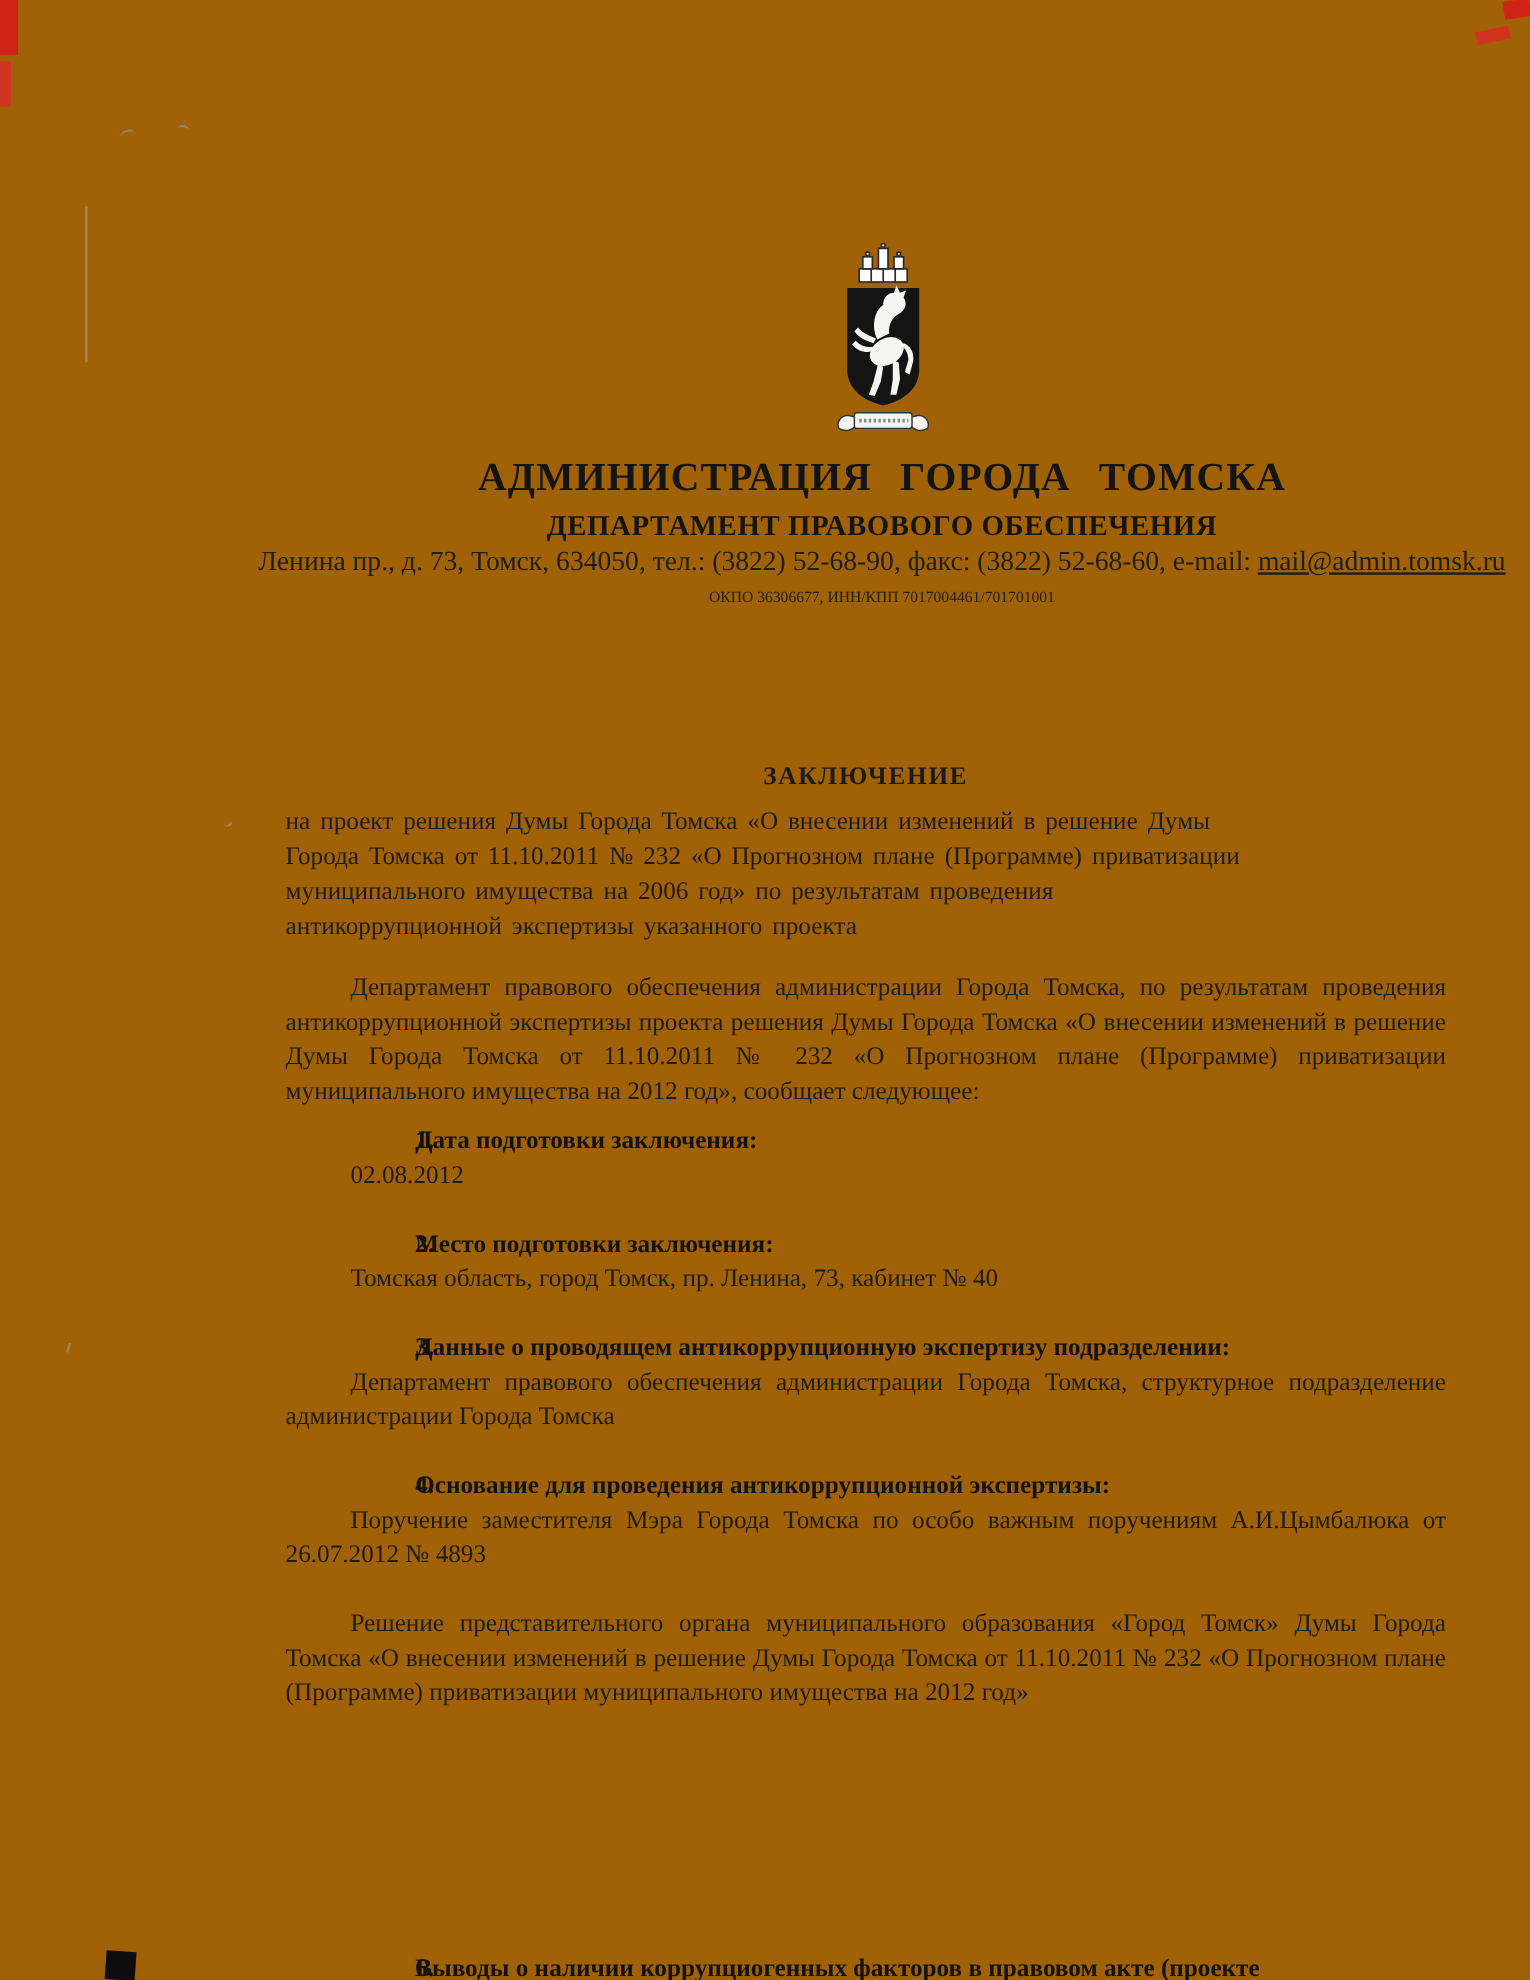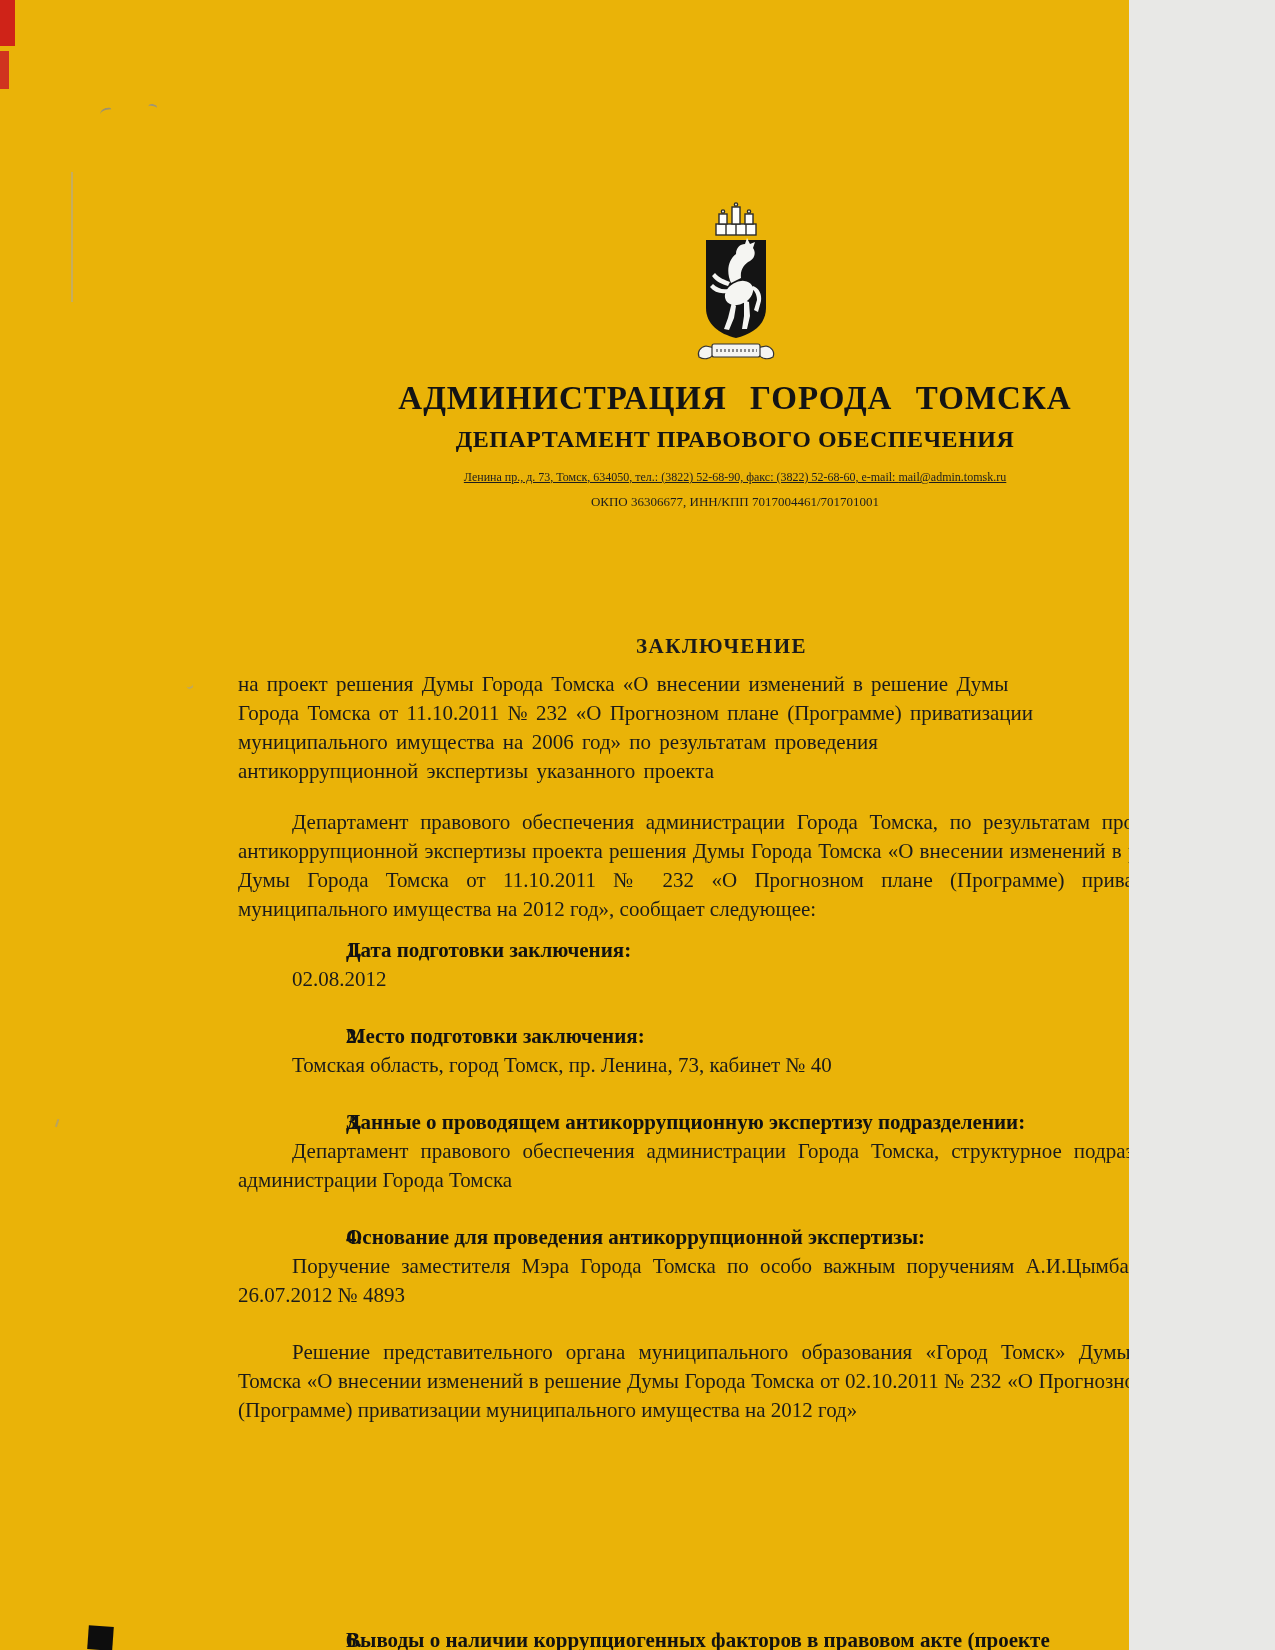--- a/index.html
+++ b/index.html
@@ -2,22 +2,22 @@
 <html><head>
 <meta charset="utf-8">
 <style>
   html,body{margin:0;padding:0;}
   body{
     width:1275px;height:1650px;
     background:#e8e8e6;
     font-family:"Liberation Serif","DejaVu Serif",serif;
   }
   .page{
-    position:relative;width:1129px;height:1650px;
-    background:#eab308;overflow:hidden;color:#1c1c1c;
+    position:relative;width:1275px;height:1650px;
+    background:#a16207;overflow:hidden;color:#1c1c1c;
   }
 
   
   .red-bar-1{position:absolute;left:0;top:0;width:15px;height:46px;background:#cf2318;}
   .red-bar-2{position:absolute;left:0;top:51px;width:9px;height:38px;background:#d0331f;}
   .red-tr-1{position:absolute;left:1253px;top:0;width:22px;height:15px;background:#cf2318;transform:rotate(-8deg);}
   .red-tr-2{position:absolute;left:1230px;top:24px;width:28px;height:11px;background:#d0331f;transform:rotate(-12deg);}
   .black-blob{position:absolute;left:88px;top:1626px;width:25px;height:24px;background:#0d0d0d;transform:rotate(4deg);}
   .edge-line{position:absolute;left:71px;top:172px;width:2px;height:130px;background:#a8a8a6;opacity:.55;}
   .pencil-1{position:absolute;left:100px;top:108px;width:12px;height:6px;border-top:2px solid #8a8a88;border-radius:60% 40%;transform:rotate(-14deg);opacity:.8;}
@@ -28,21 +28,21 @@
   
   .emblem{position:absolute;left:676px;top:198px;width:120px;height:182px;}
 
   
   .header-text{
     position:absolute;left:197px;top:380px;width:1076px;
     text-align:center;
   }
   .org-line1{font-size:33px;font-weight:bold;word-spacing:14px;letter-spacing:1px;color:#141414;}
   .org-line2{font-size:24px;font-weight:bold;letter-spacing:.5px;margin-top:9px;color:#141414;}
-  .contact-line{font-size:12px;margin-top:17px;color:#1d1d1d;text-decoration:underline;}
+  .contact-line{font-size:23px;margin-top:2px;color:#1d1d1d;}
   .email{text-decoration:underline;}
   .codes-line{font-size:13px;margin-top:9px;color:#1d1d1d;}
 
   
   .content{
     position:absolute;left:238px;top:632px;width:967px;
     font-size:21px;line-height:29px;text-align:justify;color:#1b1b1b;
   }
   .doc-title{text-align:center;font-weight:bold;font-size:21px;letter-spacing:1.5px;margin:0 0 9px 0;}
   .subtitle{word-spacing:3px;}
@@ -139,21 +139,21 @@
       <p class="sec-heading"><span class="num">3.</span><span>Данные о проводящем антикоррупционную экспертизу подразделении:</span></p>
       <p class="sec-body">Департамент правового обеспечения администрации Города Томска, структурное подразделение администрации Города Томска</p>
     </div>
 
     <div class="section">
       <p class="sec-heading"><span class="num">4.</span><span>Основание для проведения антикоррупционной экспертизы:</span></p>
       <p class="sec-body">Поручение заместителя Мэра Города Томска по особо важным  поручениям А.И.Цымбалюка  от  26.07.2012 № 4893</p>
     </div>
 
     <div class="section">
-      <p class="sec-body">Решение представительного органа  муниципального  образования «Город Томск» Думы Города Томска «О внесении  изменений  в  решение  Думы Города Томска от 02.10.2011  №  232  «О Прогнозном  плане  (Программе)   приватизации муниципального имущества на 2012 год»</p>
+      <p class="sec-body">Решение представительного органа  муниципального  образования «Город Томск» Думы Города Томска «О внесении  изменений  в  решение  Думы Города Томска от 11.10.2011  №  232  «О Прогнозном  плане  (Программе)   приватизации муниципального имущества на 2012 год»</p>
     </div>
   </div>
 
   <div class="section-6">
     <p class="sec-heading"><span class="num">6.</span><span>Выводы о наличии коррупциогенных факторов в правовом акте (проекте</span></p>
   </div>
 
 </div>
 
 </body></html>

